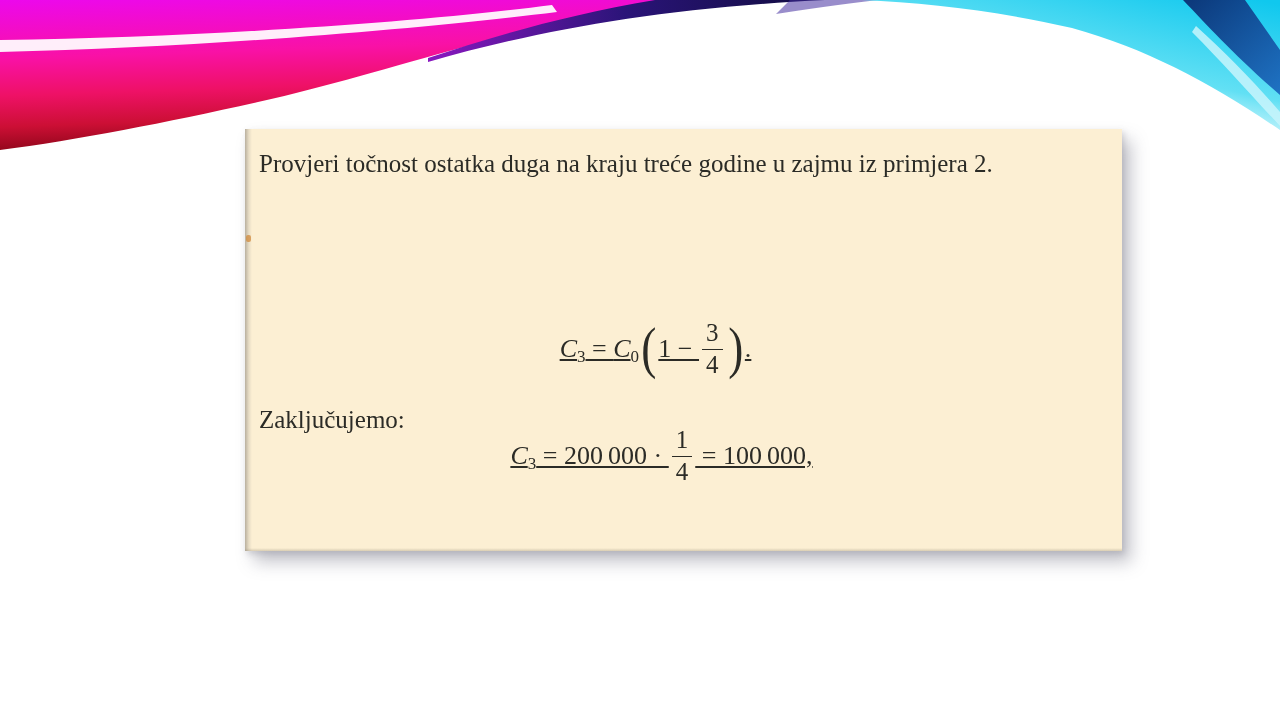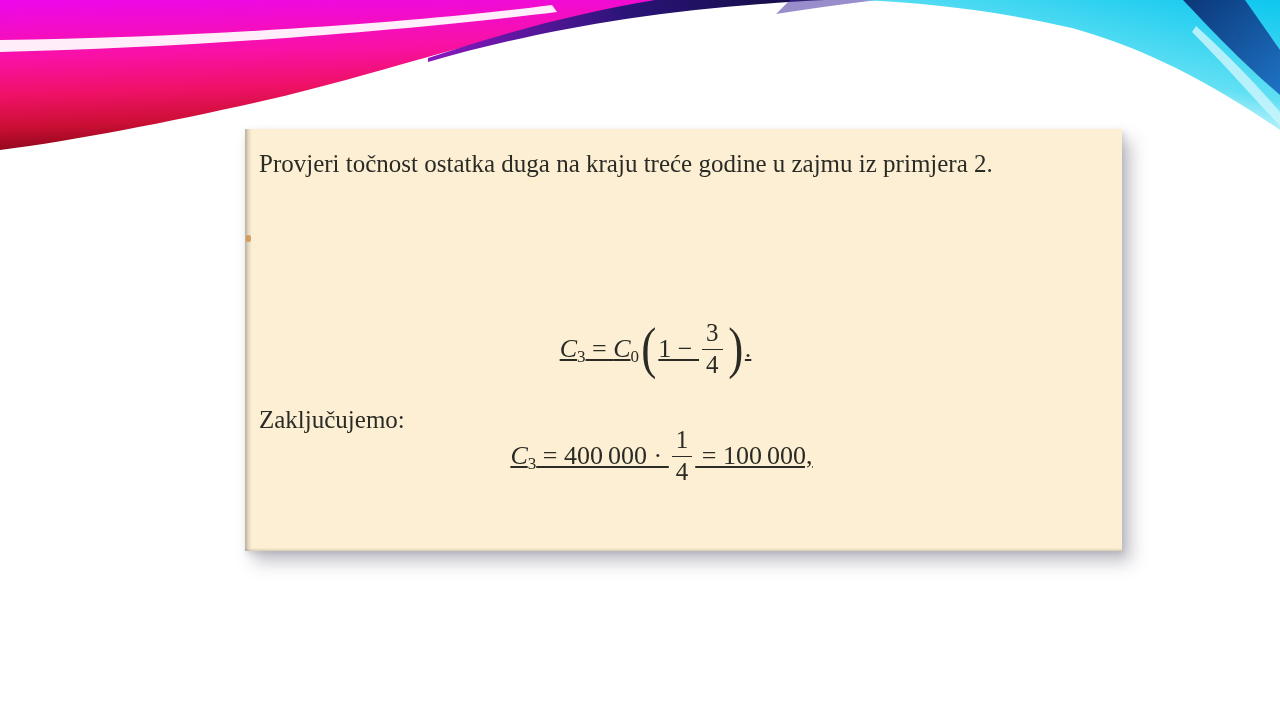--- a/index.html
+++ b/index.html
@@ -99,16 +99,16 @@
     <div class="scan-dot"></div>
 
     <div class="row intro">Provjeri točnost ostatka duga na kraju treće godine u zajmu iz primjera 2.</div>
 
 
 
     <div class="dformula f1"><span class="var">C</span><sub class="sb">3</sub><span> = </span><span class="var">C</span><sub class="sb">0</sub><span class="big-paren">(</span><span>1 − </span><span class="frac"><span class="num">3</span><span class="den">4</span></span><span class="big-paren">)</span><span>.</span></div>
 
     <div class="row zakl">Zaključujemo:</div>
 
-    <div class="dformula f2"><span class="var">C</span><sub class="sb">3</sub><span> = 400 000 · </span><span class="frac"><span class="num">1</span><span class="den">4</span></span><span> = 100 000,</span></div>
+    <div class="dformula f2"><span class="var">C</span><sub class="sb">3</sub><span> = 200 000 · </span><span class="frac"><span class="num">1</span><span class="den">4</span></span><span> = 100 000,</span></div>
 
   </div>
 </div>
 
 </body></html>

